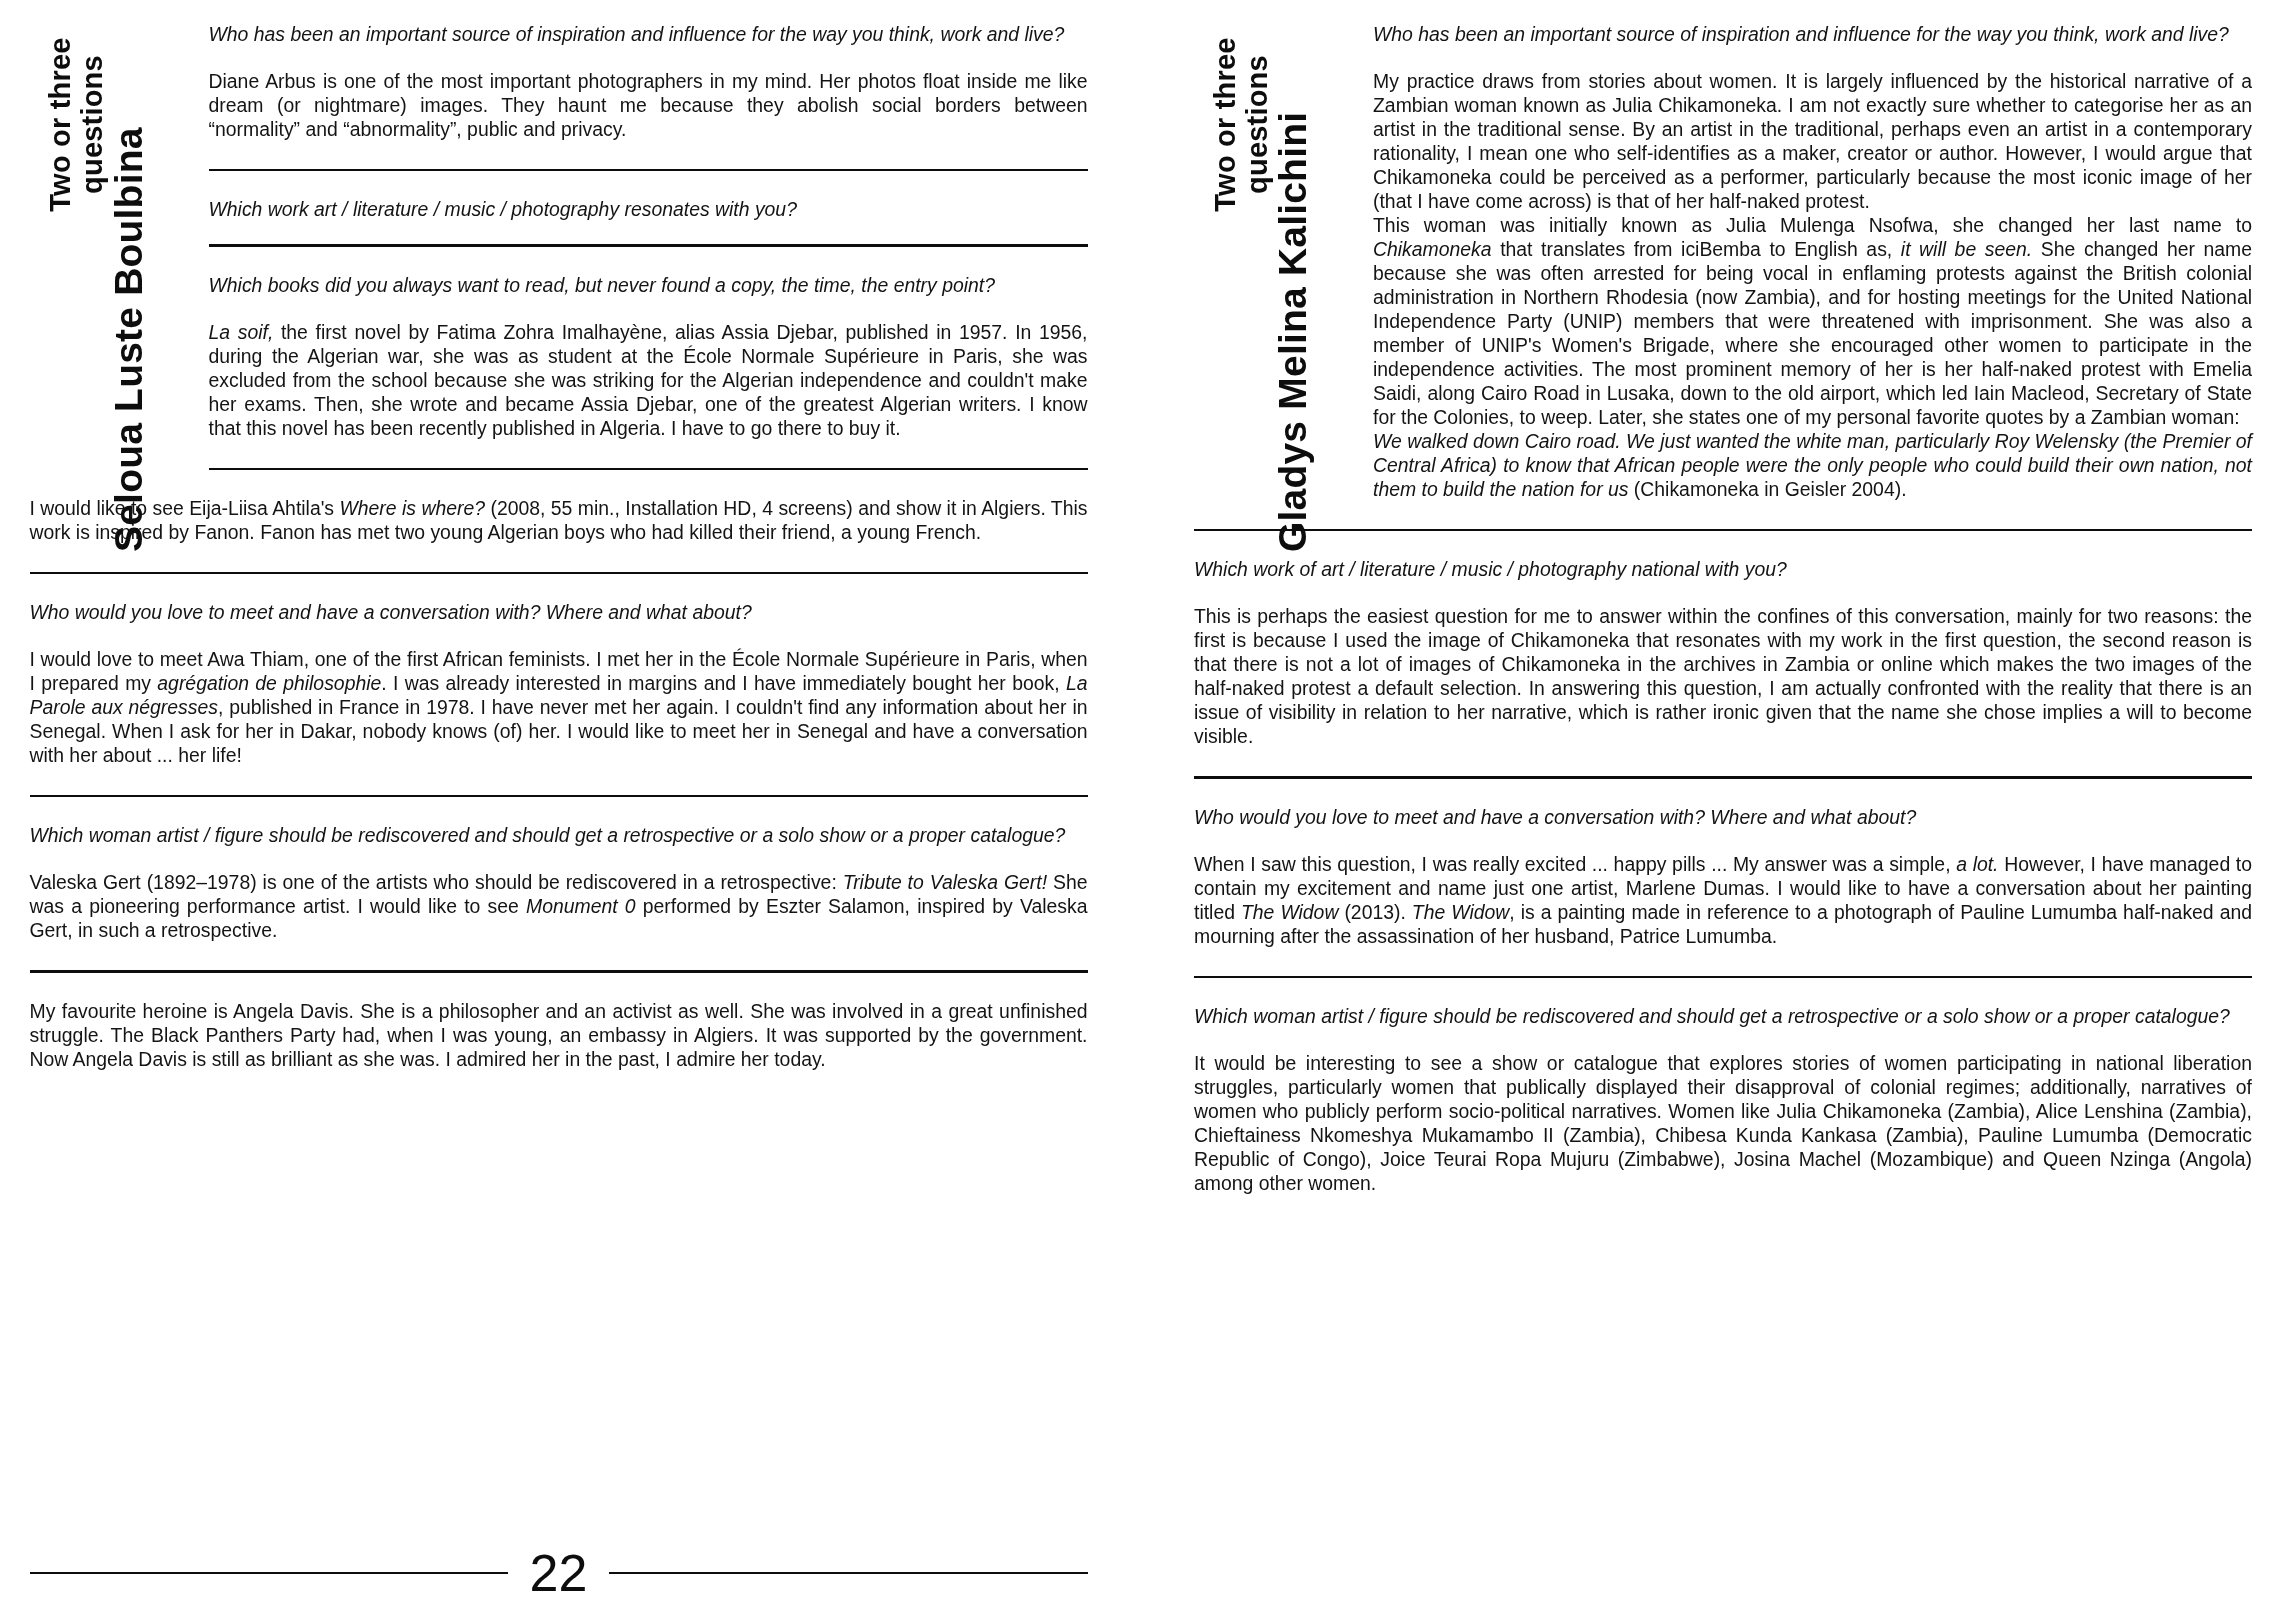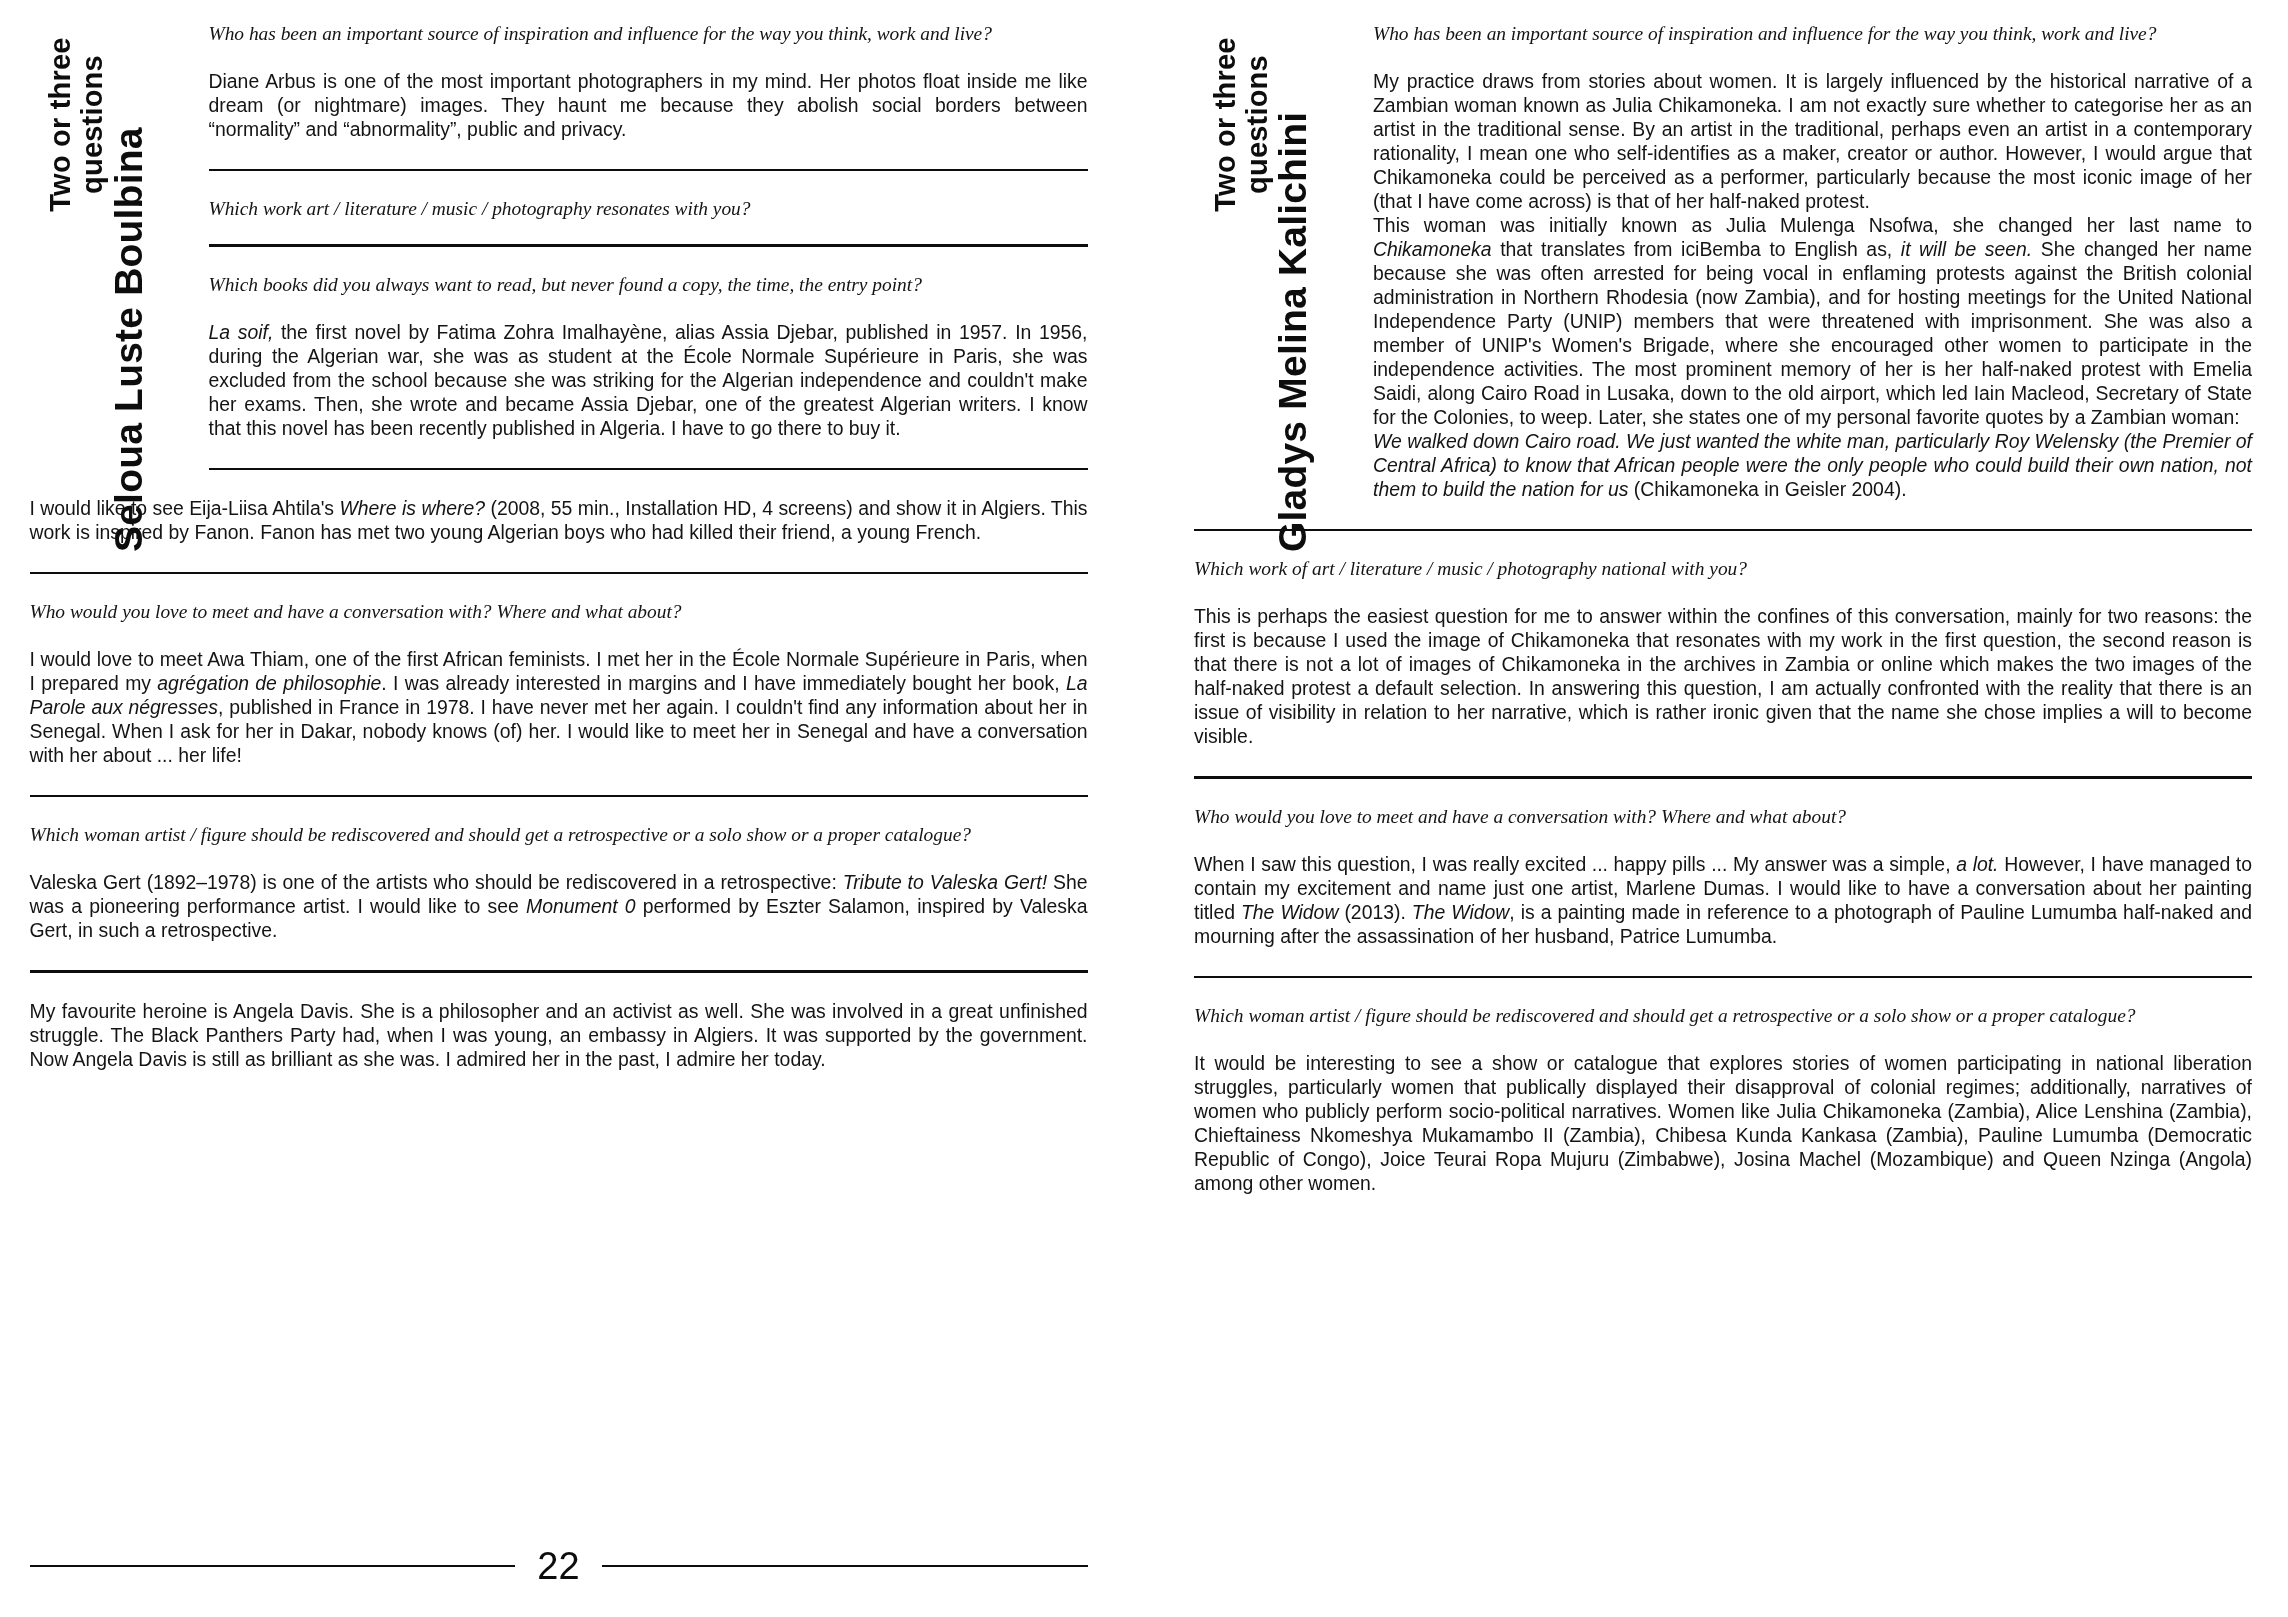--- a/index.html
+++ b/index.html
@@ -49,21 +49,20 @@
   }
 
   
   .col-narrow { margin-left: 179px; width: 879px; padding-top: 22px; }
   .col-full   { width: 1058px; }
 
   .question {
     font-style: italic;
     text-align: justify;
     margin-bottom: 23px;
-    font-family: Liberation Serif, serif;
   }
   .answer {
     text-align: justify;
     margin-bottom: 28px;
   }
   .separator {
     height: 2.3px;
     background: #0d0d0d;
     margin-bottom: 26px;
   }
@@ -72,21 +71,21 @@
   .footer {
     position: absolute;
     top: 1547px;
     left: 0;
     width: 1058px;
     display: flex;
     align-items: center;
     gap: 22px;
   }
   .fline { flex: 1; height: 2.3px; background: #0d0d0d; }
-  .pnum  { font-size: 38px; line-height: 1; color: #0d0d0d; }
+  .pnum  { font-size: 52px; line-height: 1; color: #0d0d0d; }
 </style>
 </head>
 <body>
 
 <div class="spread">
 
   <section class="page" id="page-left">
     <div>
       <div class="vt-series">
         <span>Two or three</span>

